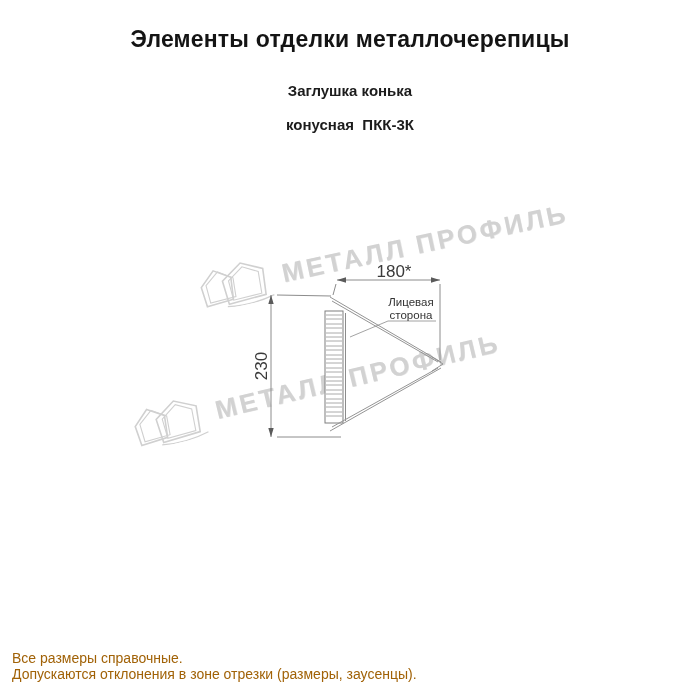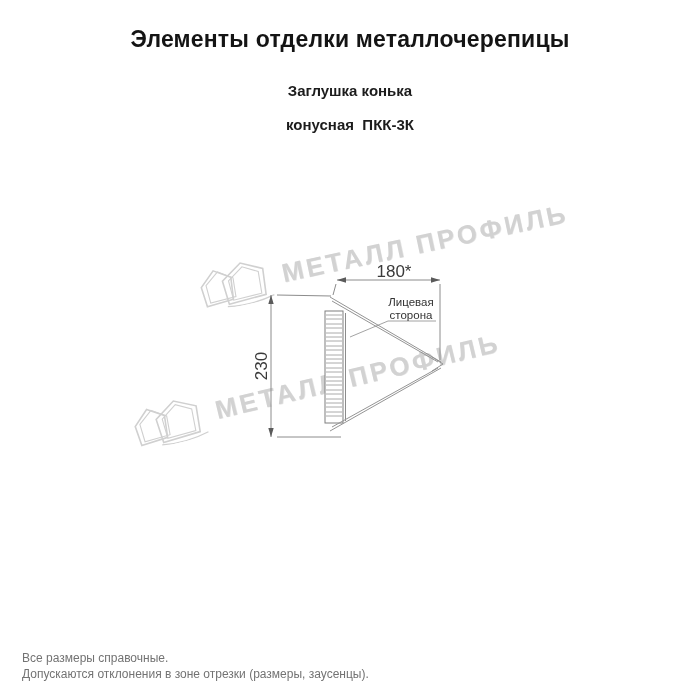--- a/index.html
+++ b/index.html
@@ -22,22 +22,22 @@
     transform-origin:0 50%;pointer-events:none;
   }
   .wm-text{
     font-size:26px;font-weight:bold;letter-spacing:3px;color:#d2d2d2;
     white-space:nowrap;text-shadow:0.5px 0.5px 0 #e6e6e6;
   }
   .wm1{left:200px;top:268px;transform:rotate(-12deg);}
   .wm2{left:134px;top:407px;transform:rotate(-13.5deg);}
   .drawing-svg{position:absolute;left:0;top:0;}
   .notes{
-    position:absolute;left:22px;top:650px;
-    font-size:12px;color:#737373;line-height:16px;
+    position:absolute;left:12px;top:650px;
+    font-size:14px;color:#a16207;line-height:16px;
   }
   .dim-text{font-size:17px;fill:#3a3a3a;font-family:"Liberation Sans",sans-serif;}
   .callout-text{font-size:11.5px;fill:#333;font-family:"Liberation Sans",sans-serif;}
 </style>
 </head>
 <body>
 
 <div class="page">
 
   <div class="wm wm1">

